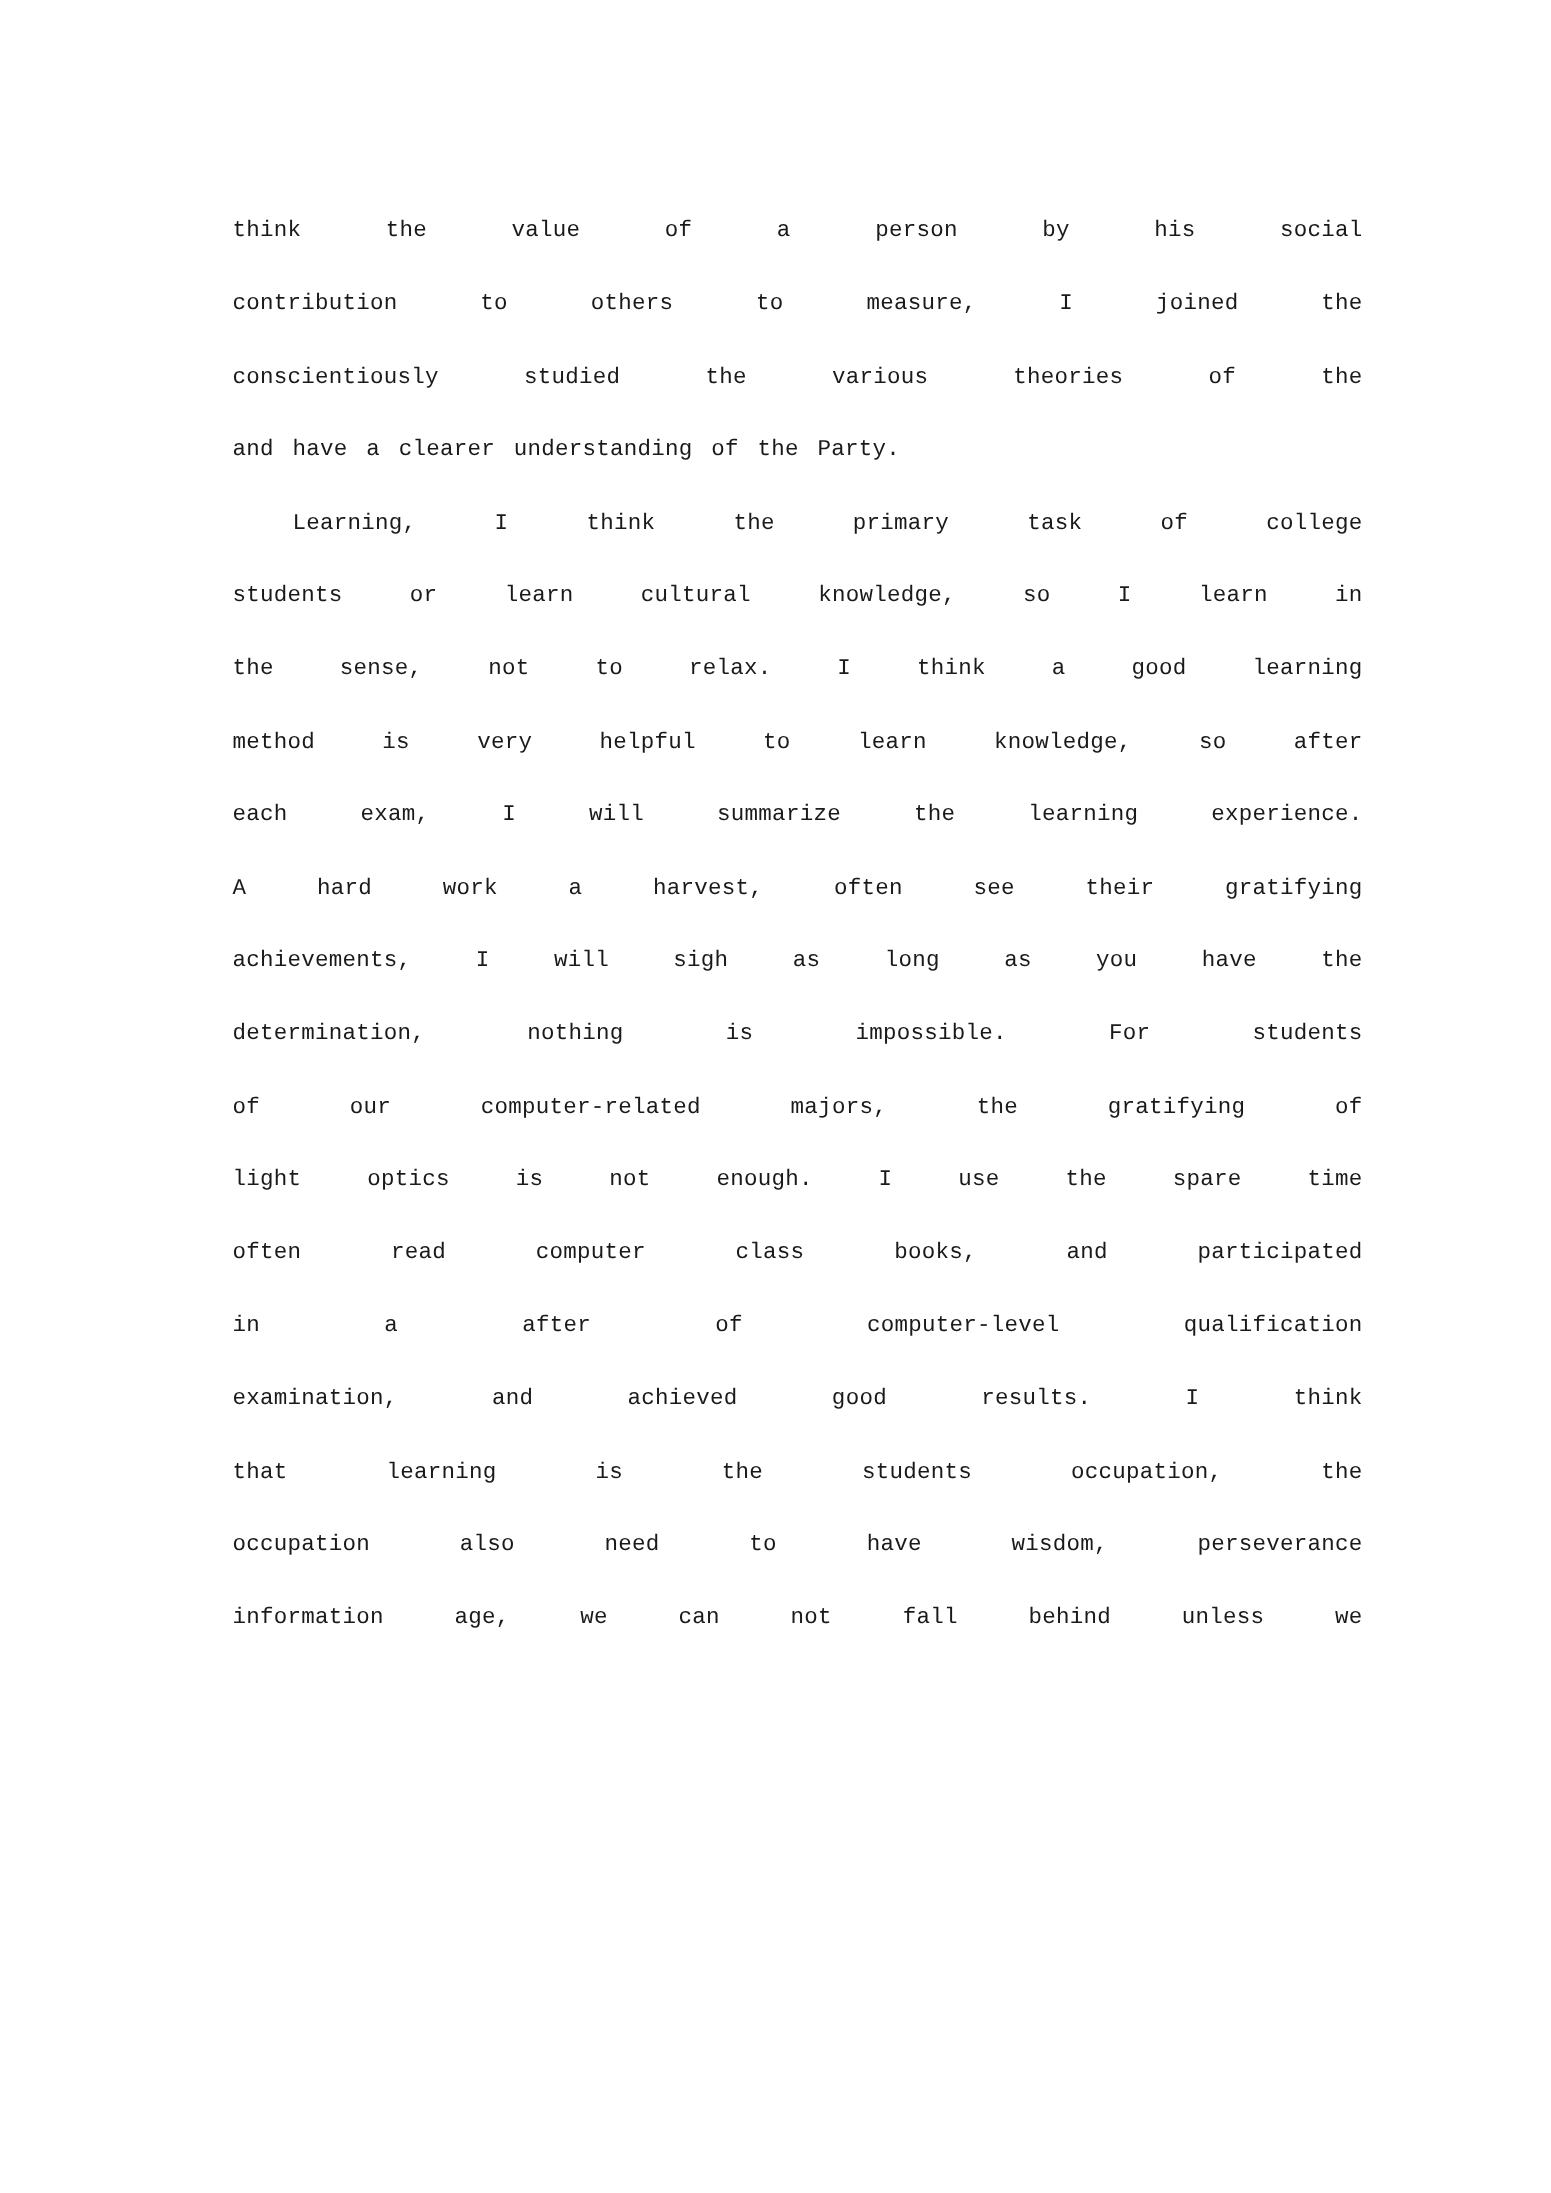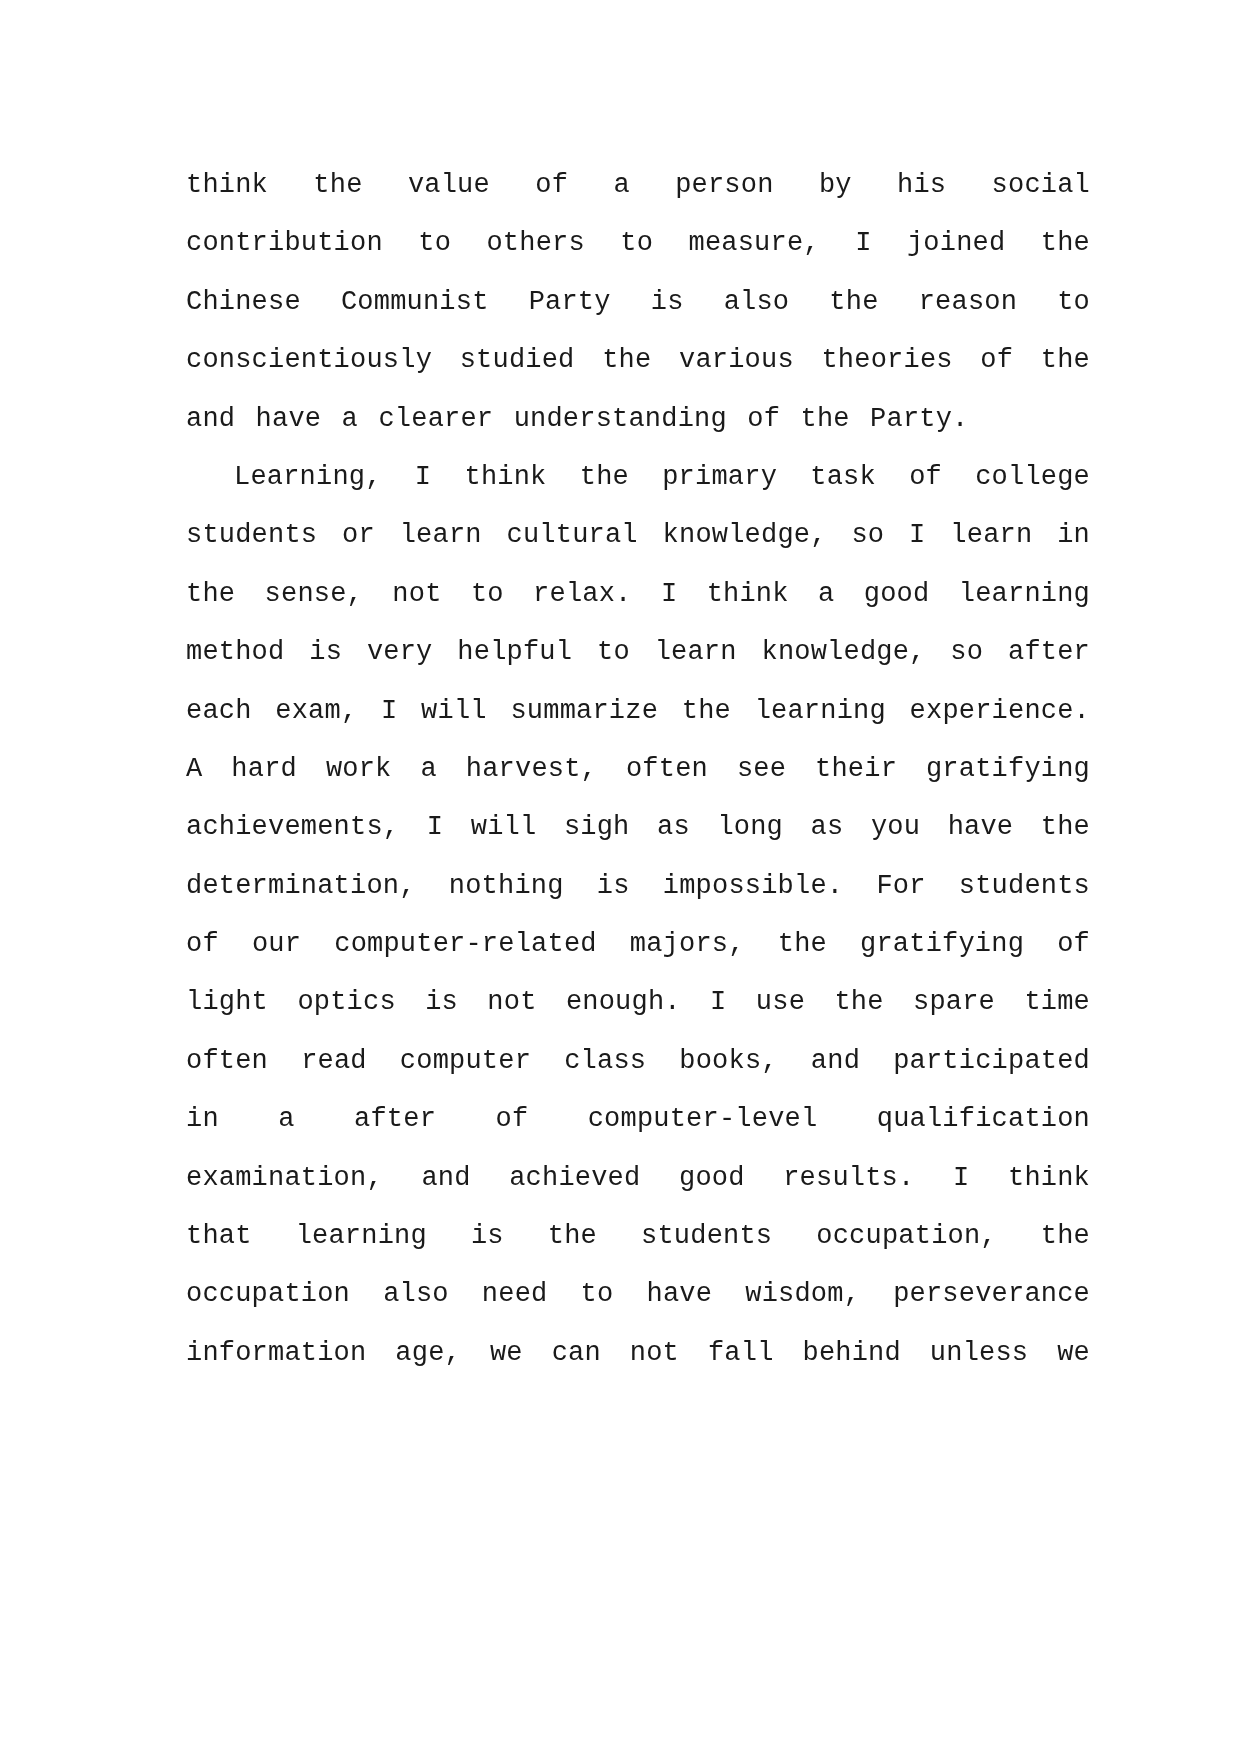--- a/index.html
+++ b/index.html
@@ -13,21 +13,21 @@
     color: #1a1a1a;
   }
   .page {
     position: absolute;
     top: 156px;
     left: 186px;
     width: 904px;
   }
   .paragraph { width: 100%; }
   .line {
-    font-size: 27px;
+    font-size: 18px;
     line-height: 58.4px;
     height: 58.4px;
     white-space: nowrap;        
     text-align: justify;
     text-align-last: justify;
     letter-spacing: 0.2px;
   }
   .line.no-justify {
     text-align: right;
     text-align-last: left;
@@ -36,21 +36,20 @@
   .line.indent { padding-left: 48px; }
 </style>
 </head>
 <body style="color: rgb(26, 26, 26); background: rgb(255, 255, 255);">
 
 <div class="page">
   <div>
       <div class="paragraph">
         <div class="line">think the value of a person by his social</div>
         <div class="line">contribution to others to measure, I joined the</div>
-        <div class="line">Chinese Communist Party is also the reason to</div>
         <div class="line">conscientiously studied the various theories of the</div>
         <div class="line no-justify">and have a clearer understanding of the Party.</div>
       </div>
       <div class="paragraph">
         <div class="line indent">Learning, I think the primary task of college</div>
         <div class="line">students or learn cultural knowledge, so I learn in</div>
         <div class="line">the sense, not to relax. I think a good learning</div>
         <div class="line">method is very helpful to learn knowledge, so after</div>
         <div class="line">each exam, I will summarize the learning experience.</div>
         <div class="line">A hard work a harvest, often see their gratifying</div>

